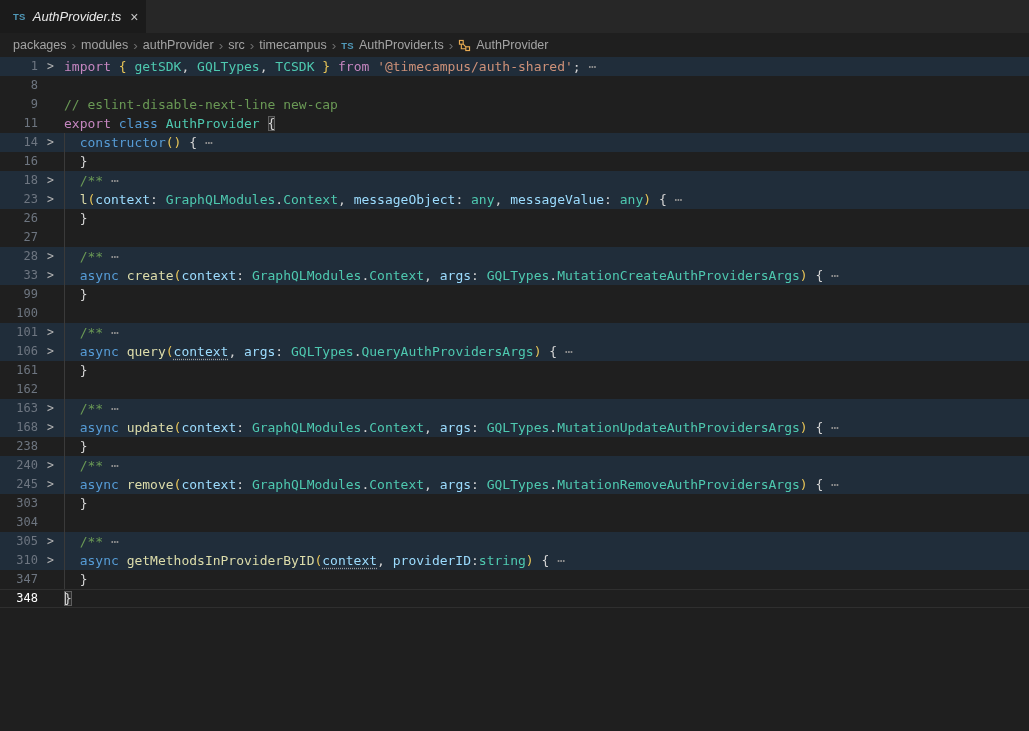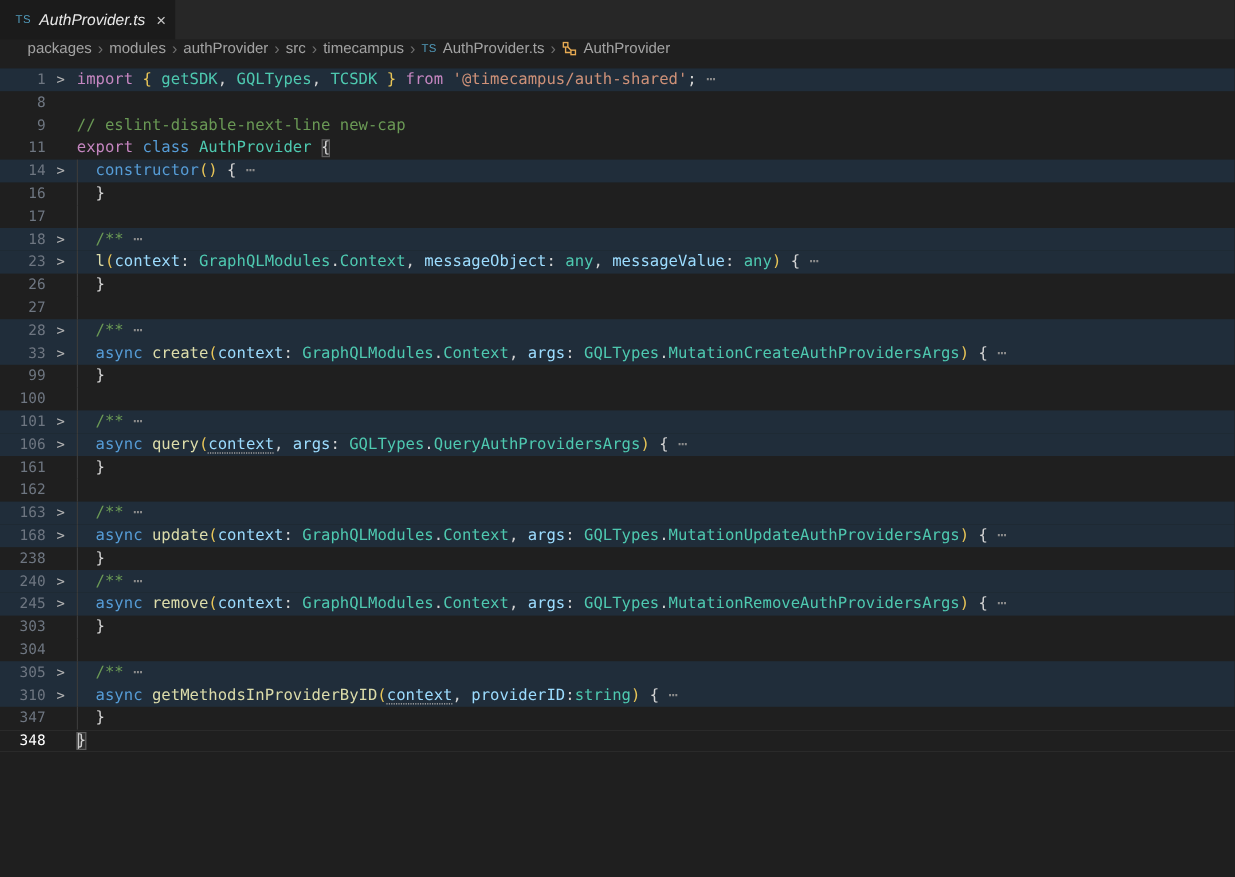--- a/index.html
+++ b/index.html
@@ -1,22 +1,22 @@
 <!DOCTYPE html>
 <html style="--editor_bg: #1F1F1F; --tabbar_bg: #272727; --tab_bg: #1B1B1B; --fold_highlight_bg: #202D3A; --breadcrumb_fg: #A3A3A3; --line_number: #6E7681; --ts_icon: #519ABA; --symbol_icon: #E8AB53; --kw1: #C586C0; --kw2: #569CD6; --type: #4EC9B0; --variable: #9CDCFE; --function: #DCDCAA; --string: #CE9178; --comment: #6A9955; --plain: #D4D4D4; --bracket: #E8C557;"><head>
 <meta charset="utf-8">
 <style>
   html,body{margin:0;padding:0}
   body{width:1029px;height:731px;overflow:hidden;background:var(--editor_bg,#1f1f1f);font-family:"Liberation Sans",sans-serif}
   .tabbar{height:33px;background:var(--tabbar_bg,#272727);display:flex;align-items:stretch}
   .tab{width:146px;background:var(--tab_bg,#1b1b1b);display:flex;align-items:center;box-sizing:border-box;padding:0 8px 0 13px;gap:7px;cursor:pointer}
-  .ts-badge{color:var(--ts_icon,#519aba);font-weight:400;font-size:9.5px;font-style:normal;letter-spacing:.3px}
+  .ts-badge{color:var(--ts_icon,#519aba);font-weight:700;font-size:9.5px;font-style:normal;letter-spacing:.3px}
   .tab-title{color:#e9e9e9;font-size:13px;font-style:italic;flex:1;white-space:nowrap}
   .tab-close{color:#c8c8c8;font-size:14px;line-height:14px;cursor:pointer;padding:2px}
-  .breadcrumb{height:24px;display:flex;align-items:flex-start;padding-left:23px;font-size:12.5px;color:var(--breadcrumb_fg,#a3a3a3);background:var(--editor_bg,#1f1f1f);white-space:nowrap}
+  .breadcrumb{height:24px;display:flex;align-items:center;padding-left:13px;font-size:12.5px;color:var(--breadcrumb_fg,#a3a3a3);background:var(--editor_bg,#1f1f1f);white-space:nowrap}
   .bc-item{cursor:pointer}
   .bc-sep{color:#6f6f6f;font-size:13.5px;margin:0 5px}
   .bc-file,.bc-sym{display:inline-flex;align-items:center;gap:5px;cursor:pointer}
   .bc-sym svg{display:block}
   .editor{height:674px;font-family:"DejaVu Sans Mono",monospace;cursor:text}
   .row{display:flex;height:19px;line-height:19px;font-size:13px}
   .row.hl{background:var(--fold_highlight_bg,#202d3a)}
   .row.active{box-shadow:inset 0 1px 0 #2f2f2f,inset 0 -1px 0 #2f2f2f}
   .row.active .num{color:#ffffff}
   .num{width:38px;flex:none;text-align:right;color:var(--line_number,#6e7681);font-size:12px;cursor:pointer;user-select:none}
@@ -102,25 +102,20 @@
         <div class="row hl guide">
           <div class="num">14</div>
           <div class="chev">&gt;</div>
           <div class="code"><span class="tk-pln">  </span><span class="tk-kw2">constructor</span><span class="tk-gold">()</span><span class="tk-pln"> {</span><span class="tk-ell"> ⋯</span></div>
         </div>
         <div class="row guide">
           <div class="num">16</div>
           <div class="chev"></div>
           <div class="code"><span class="tk-pln">  }</span></div>
         </div>
-        <div class="row guide">
-          <div class="num">17</div>
-          <div class="chev"></div>
-          <div class="code"></div>
-        </div>
         <div class="row hl guide">
           <div class="num">18</div>
           <div class="chev">&gt;</div>
           <div class="code"><span class="tk-pln">  </span><span class="tk-cmt">/**</span><span class="tk-ell"> ⋯</span></div>
         </div>
         <div class="row hl guide">
           <div class="num">23</div>
           <div class="chev">&gt;</div>
           <div class="code"><span class="tk-pln">  </span><span class="tk-fn">l</span><span class="tk-gold">(</span><span class="tk-var">context</span><span class="tk-pln">: </span><span class="tk-type">GraphQLModules</span><span class="tk-pln">.</span><span class="tk-type">Context</span><span class="tk-pln">, </span><span class="tk-var">messageObject</span><span class="tk-pln">: </span><span class="tk-type">any</span><span class="tk-pln">, </span><span class="tk-var">messageValue</span><span class="tk-pln">: </span><span class="tk-type">any</span><span class="tk-gold">)</span><span class="tk-pln"> {</span><span class="tk-ell"> ⋯</span></div>
         </div>

